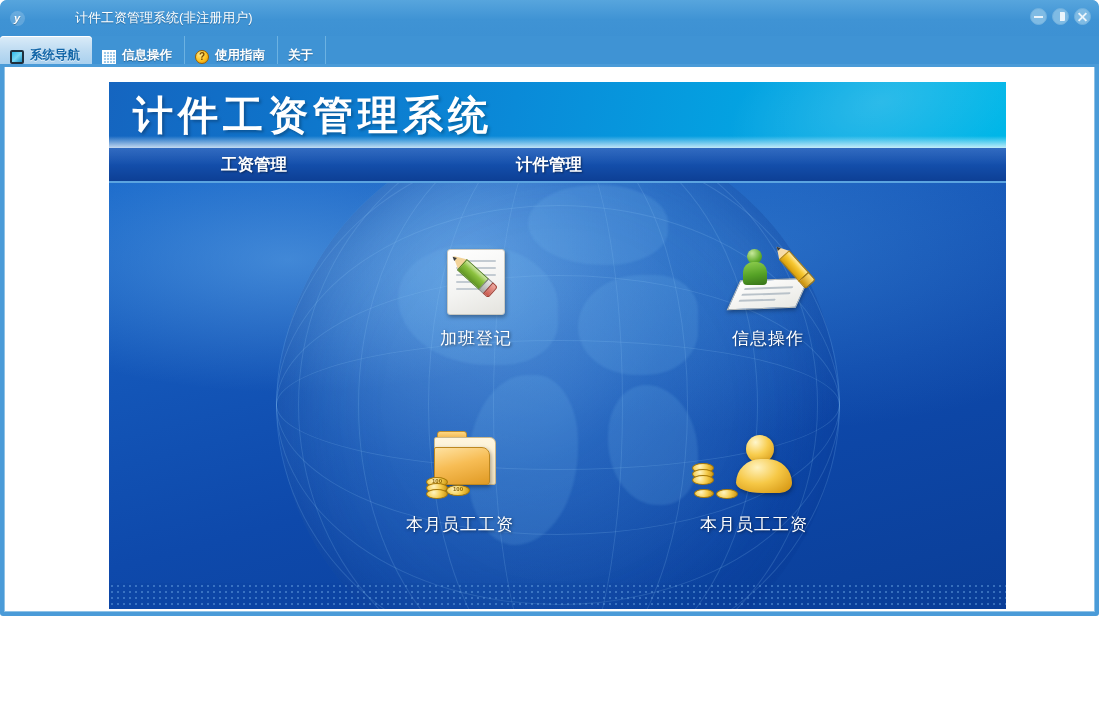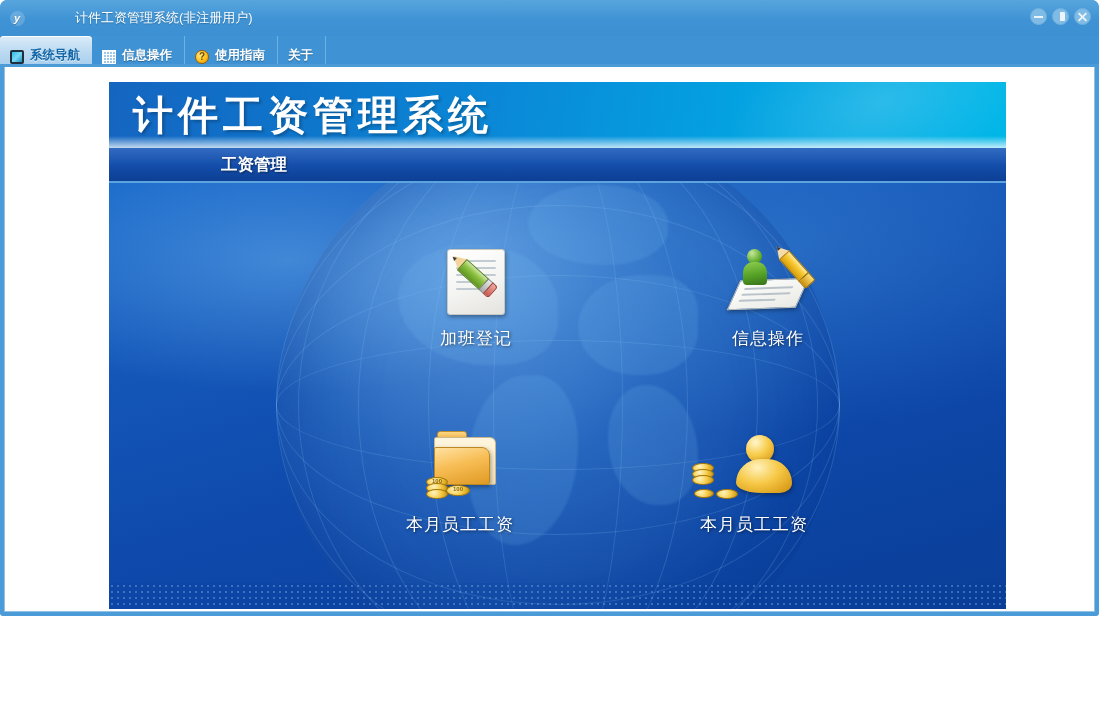--- a/index.html
+++ b/index.html
@@ -428,20 +428,23 @@
       <div class="banner">
         <div class="banner-sheen"></div>
         <div class="banner-title">计件工资管理系统</div>
       </div>
 
       <div class="navbar">
         <div class="navbar-gloss"></div>
         <div class="navitem nav-a">
           <span>工资管理</span>
         </div>
+        <div class="navitem nav-b">
+          <span>计件管理</span>
+        </div>
         <div class="nav-spacer"></div>
       </div>
 
       <div class="stage">
 
         <div class="globe">
           <div class="lat" style="top:80px;  height:400px;"></div>
           <div class="lat" style="top:150px; height:260px;"></div>
           <div class="lat" style="top:215px; height:130px;"></div>
           <div class="lat" style="top:20px;  height:520px;"></div>

